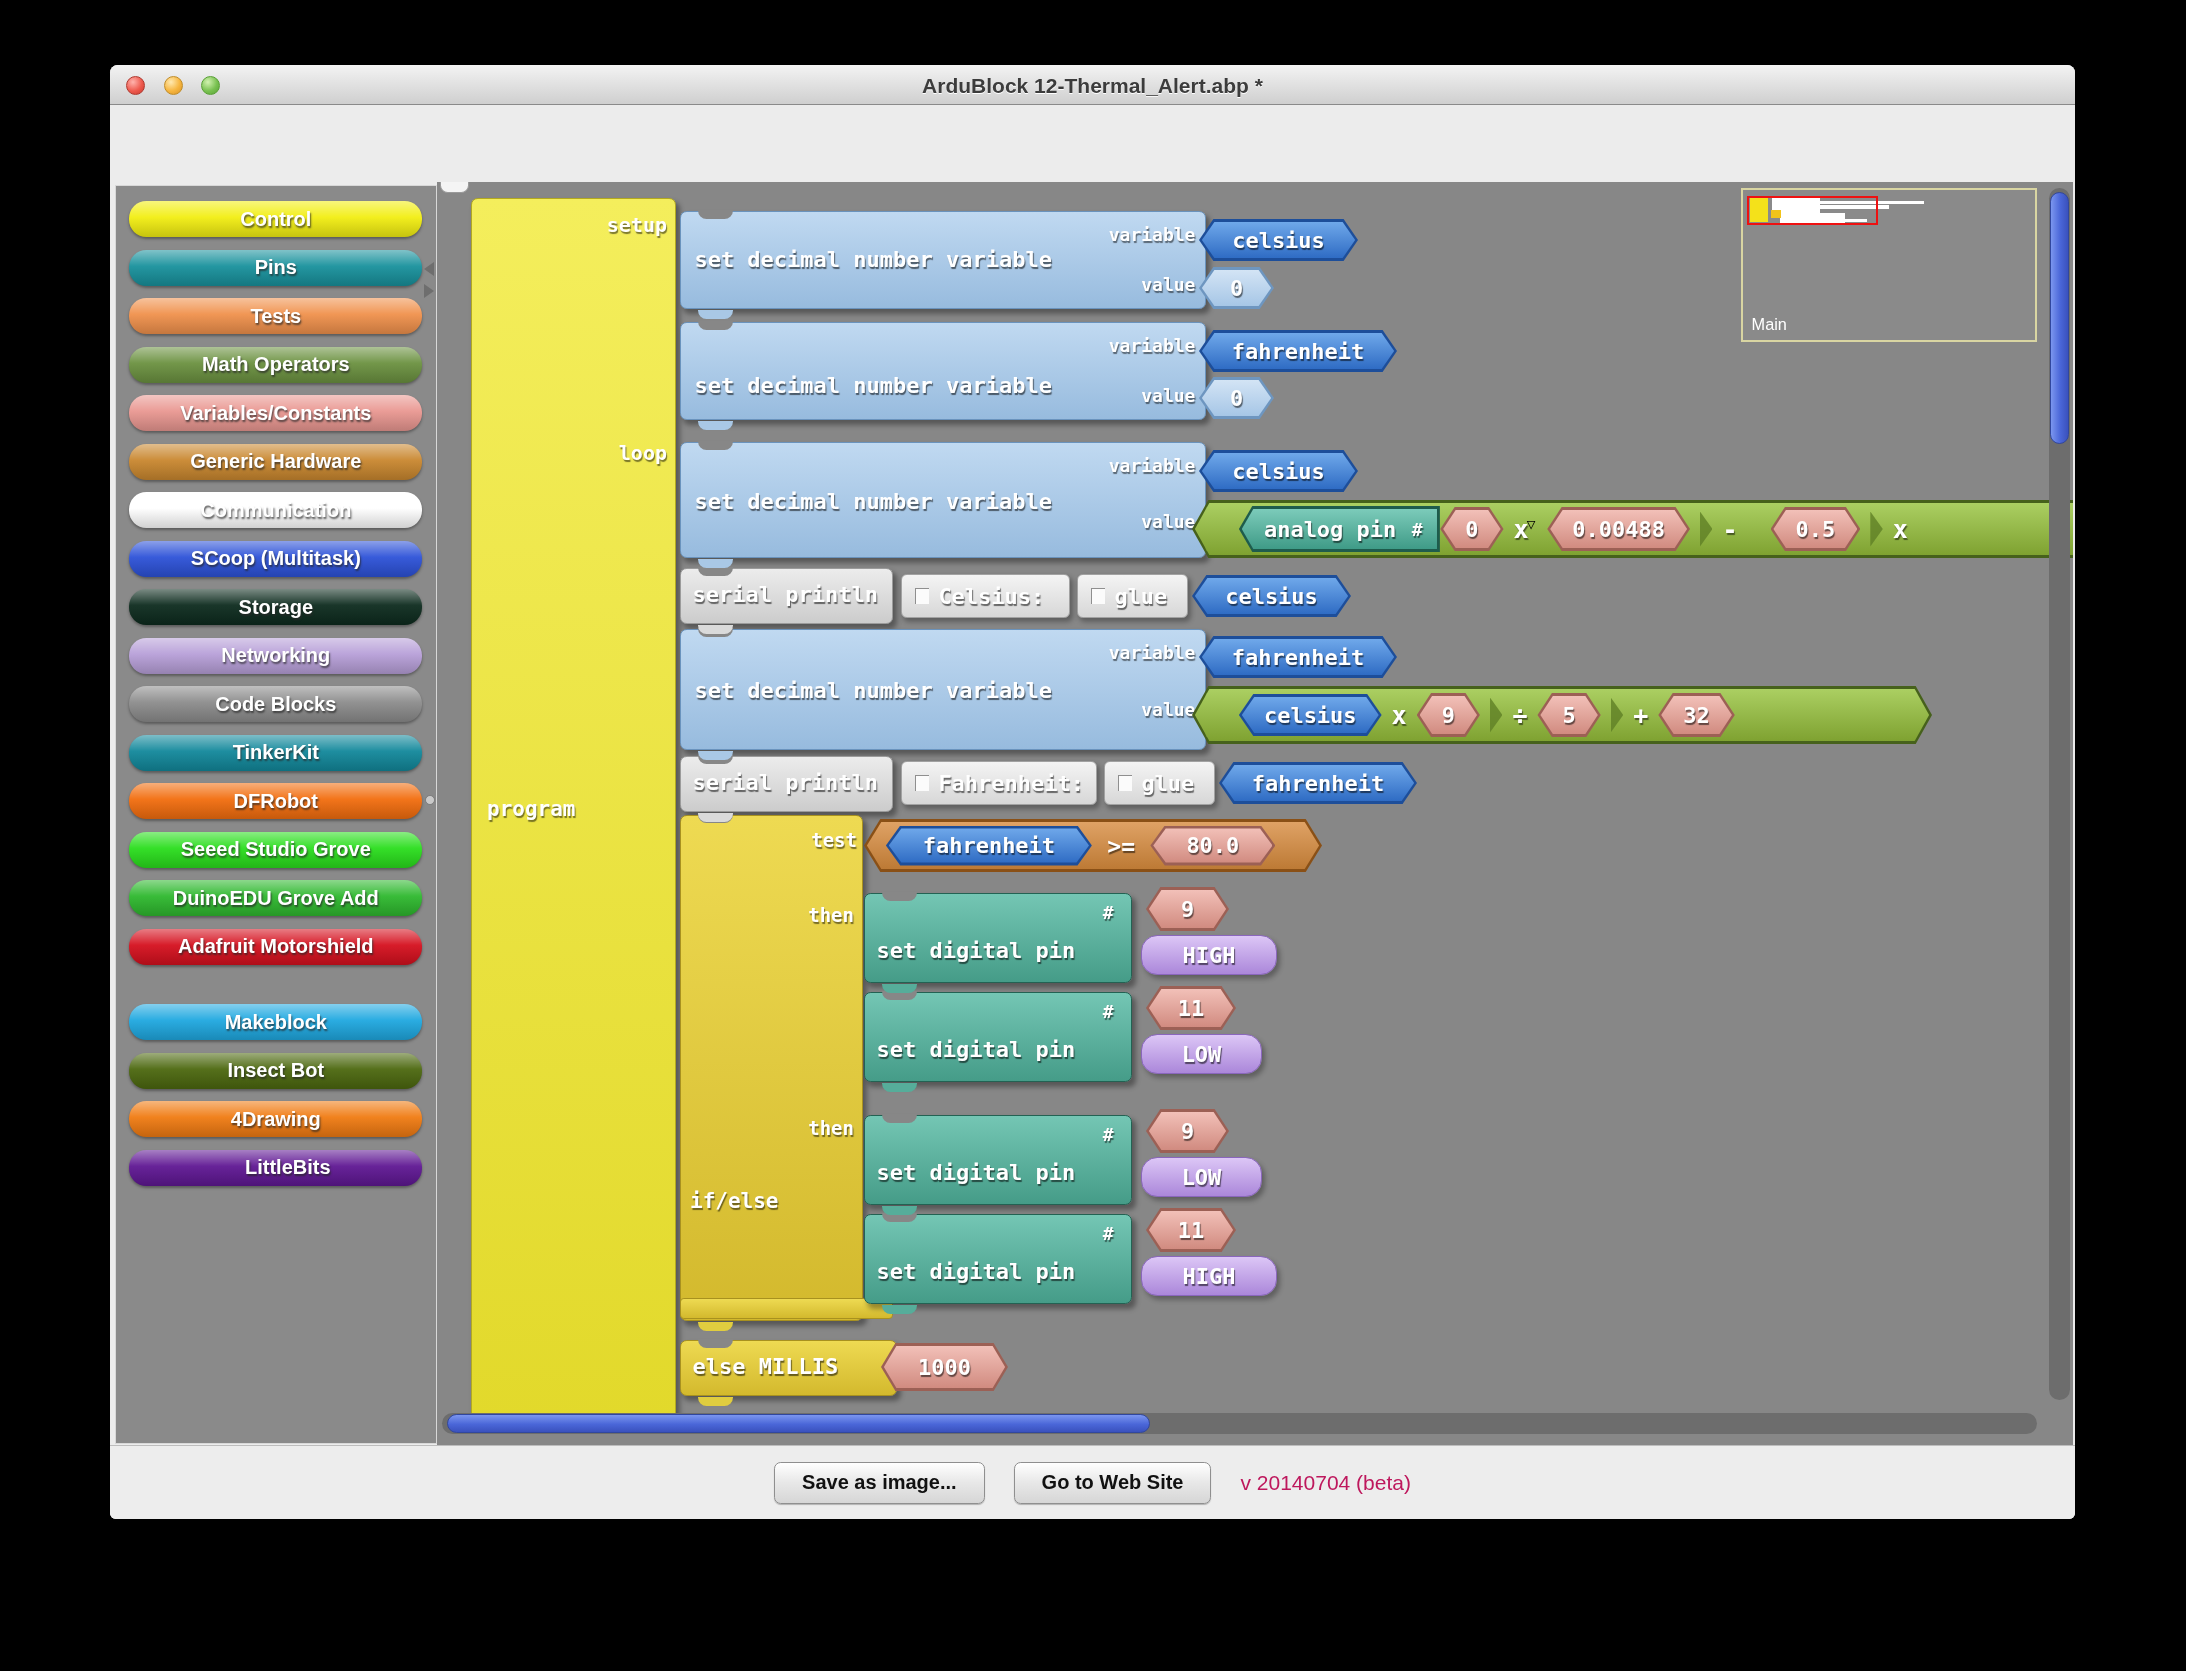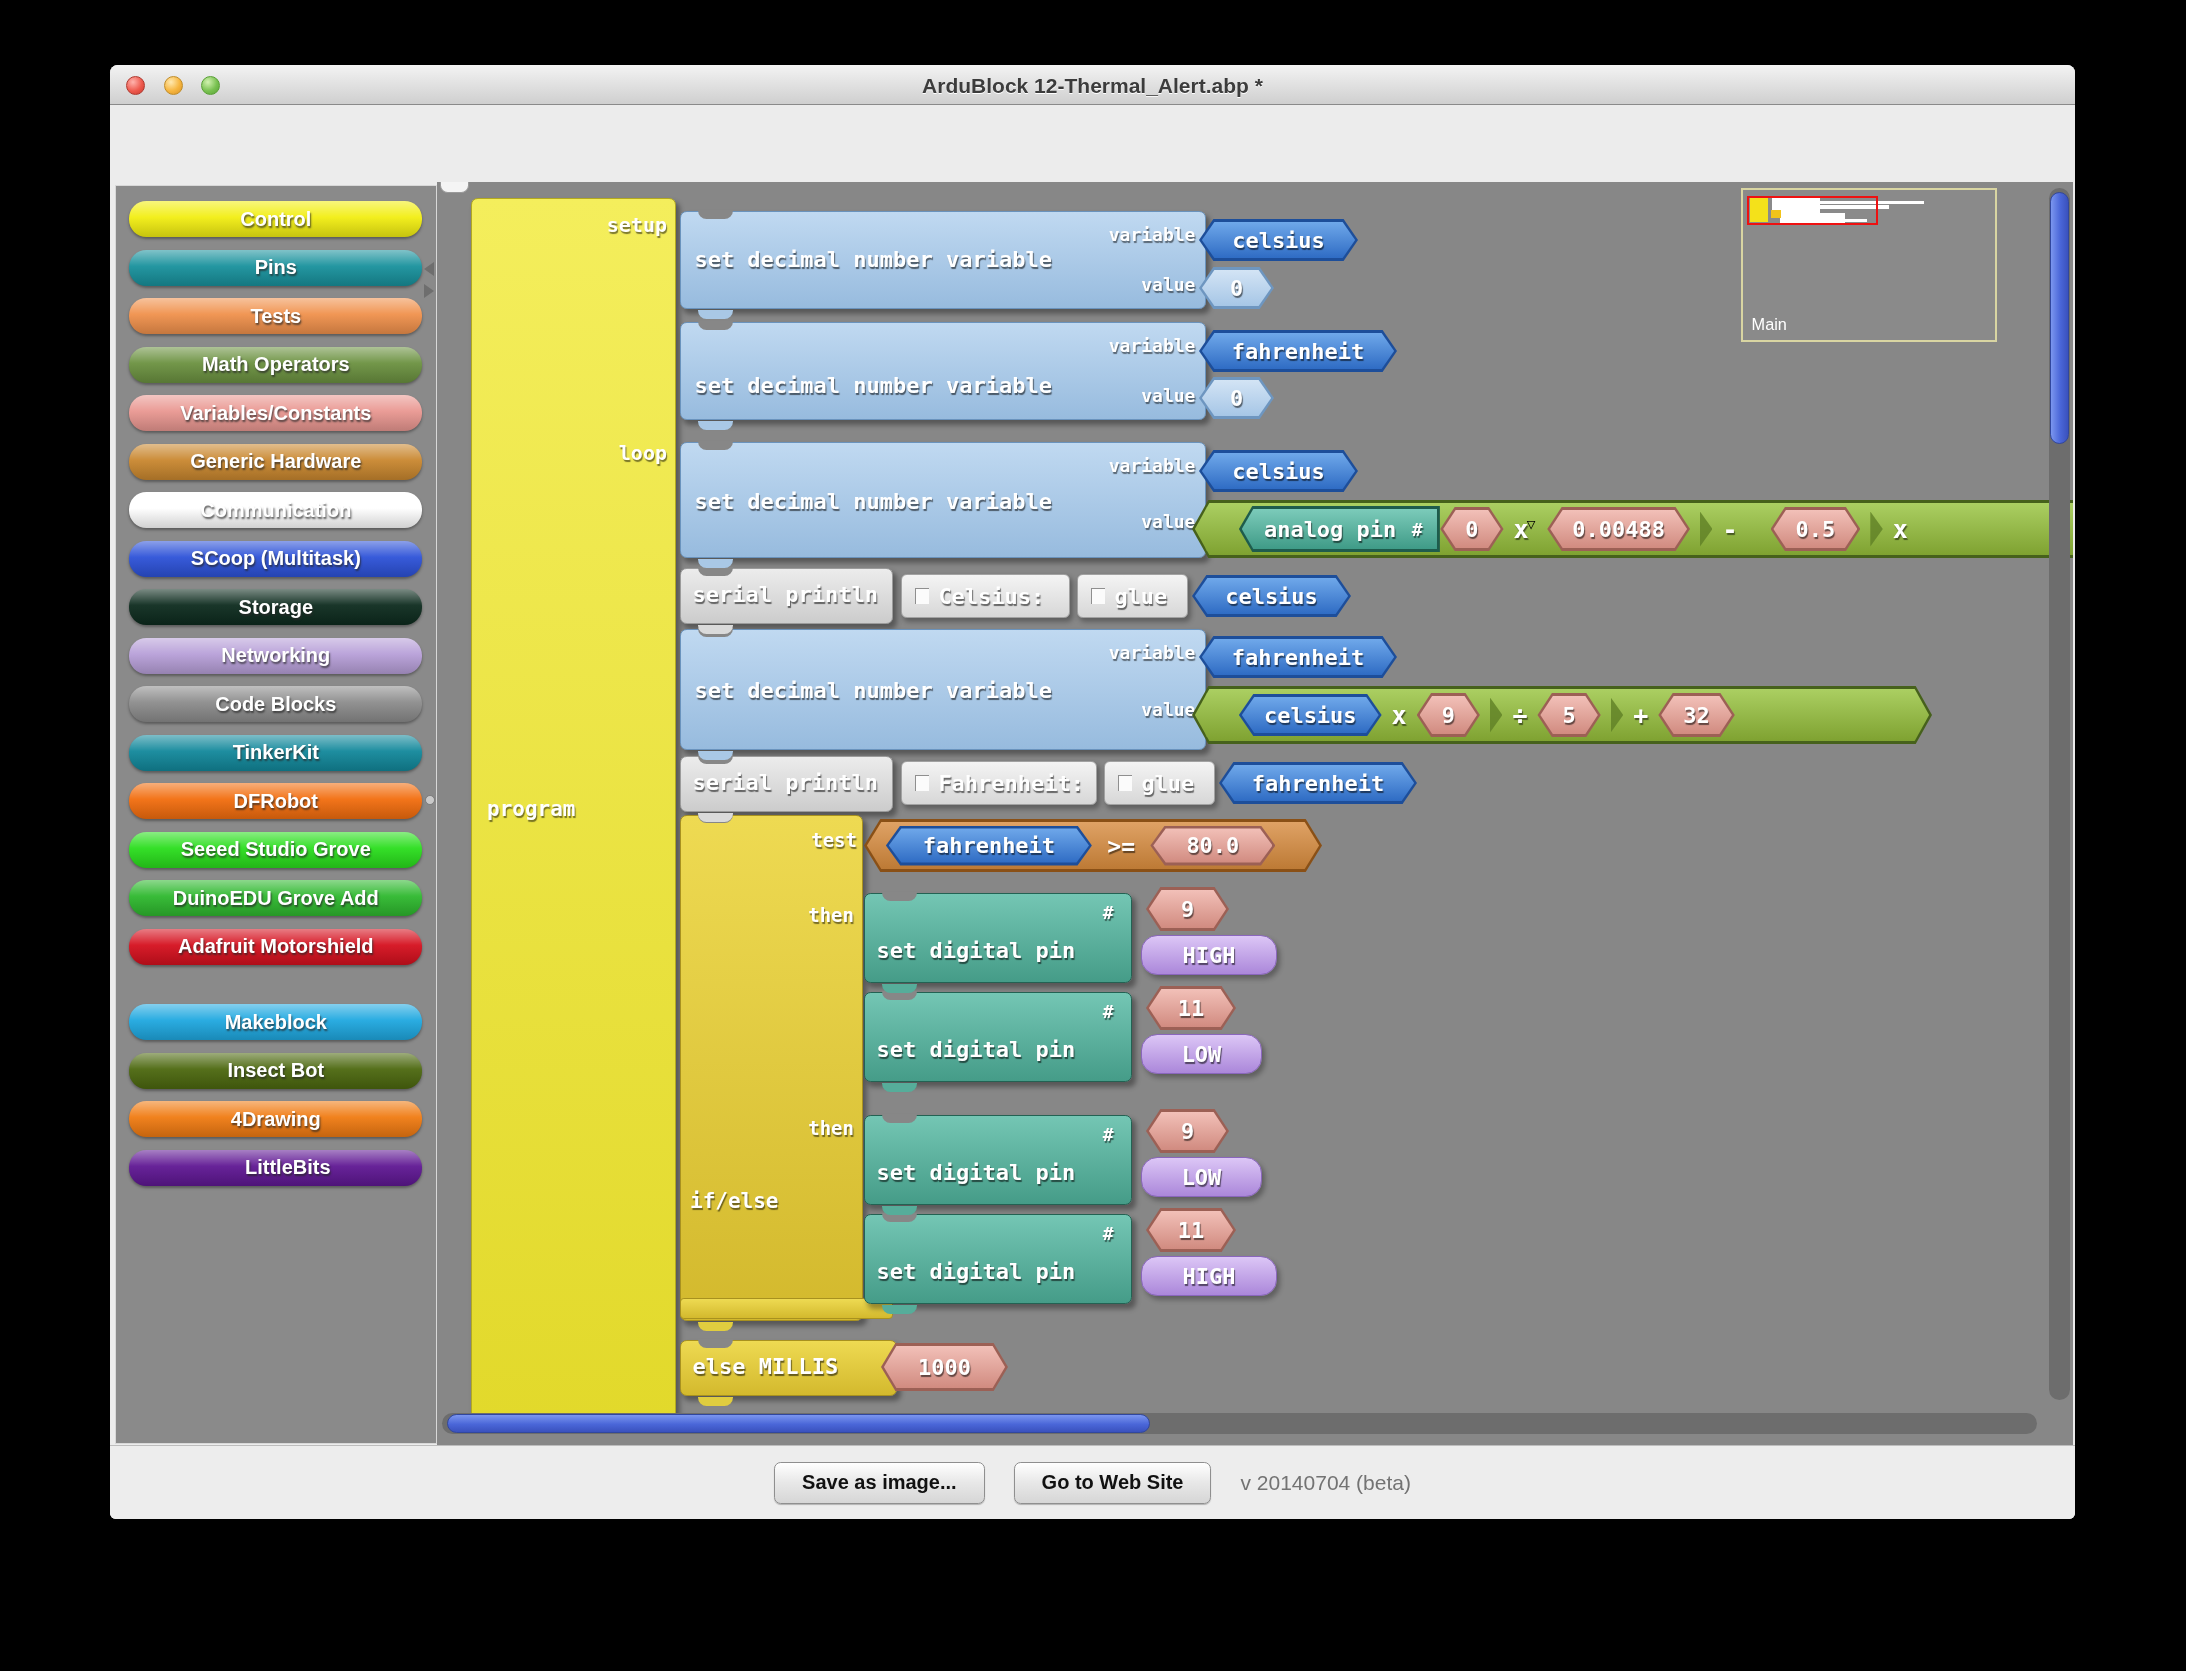--- a/index.html
+++ b/index.html
@@ -101,34 +101,34 @@
     clip-path:polygon(16.3px 0,calc(100% - 16.3px) 0,100% 50%,calc(100% - 16.3px) 100%,16.3px 100%,0 50%);}
   .oin{position:absolute;inset:2.9px;background:linear-gradient(#dfa265,#bd7a35);
     clip-path:polygon(14.4px 0,calc(100% - 14.4px) 0,100% 50%,calc(100% - 14.4px) 100%,14.4px 100%,0 50%);
     display:flex;align-items:center;gap:15.4px;padding:0 19px;}
   .rtag{position:relative;display:flex;align-items:center;justify-content:center;height:40px;padding:0 25px;flex:0 0 auto;
     clip-path:polygon(14.4px 0,calc(100% - 14.4px) 0,100% 50%,calc(100% - 14.4px) 100%,14.4px 100%,0 50%);}
   .rtag::before{content:"";position:absolute;inset:2.9px;
     clip-path:polygon(12.5px 0,calc(100% - 12.5px) 0,100% 50%,calc(100% - 12.5px) 100%,12.5px 100%,0 50%);}
   .rtag span{position:relative;z-index:1;}
   
-  #minimap{position:absolute;left:1304px;top:5.8px;width:256px;height:154px;border:2.9px solid #d9d5a2;background:#8a8a8a;}
+  #minimap{position:absolute;left:1304px;top:5.8px;width:296px;height:154px;border:2.9px solid #d9d5a2;background:#8a8a8a;}
   #mm-view{position:absolute;left:3.8px;top:5.8px;width:131px;height:29px;border:2.9px solid #e11;}
   .mmw{position:absolute;background:#fff;}
   #mm-yellow{position:absolute;left:6.7px;top:8.6px;width:18px;height:24px;background:#f4e11a;}
   #mm-orange{position:absolute;left:28px;top:20px;width:9.6px;height:8.6px;background:#f2c41a;}
   #mm-label{position:absolute;left:8.6px;bottom:5.8px;color:#fff;font-size:16.3px;}
   
   .track{position:absolute;background:#6d6d6d;border-radius:10.6px;}
   .thumb{position:absolute;border-radius:9.6px;background:linear-gradient(90deg,#7b96ef,#4a66d8 55%,#3a51bd);border:1px solid #31479e;}
   .thumbh{background:linear-gradient(#7b96ef,#4a66d8 55%,#3a51bd);}
   
   #statusbar{position:absolute;left:0;bottom:0;width:100%;height:74px;background:#ededed;border-top:1px solid #bdbdbd;
     display:flex;align-items:center;justify-content:center;gap:29px;}
-  #version{font-size:21px;color:#737373;}
+  #version{font-size:21px;color:#be185d;}
 </style>
 </head>
 <body>
 
 <div id="window">
 
   <div id="titlebar">
     <div class="tl red"></div>
     <div class="tl yel"></div>
     <div class="tl grn"></div>

